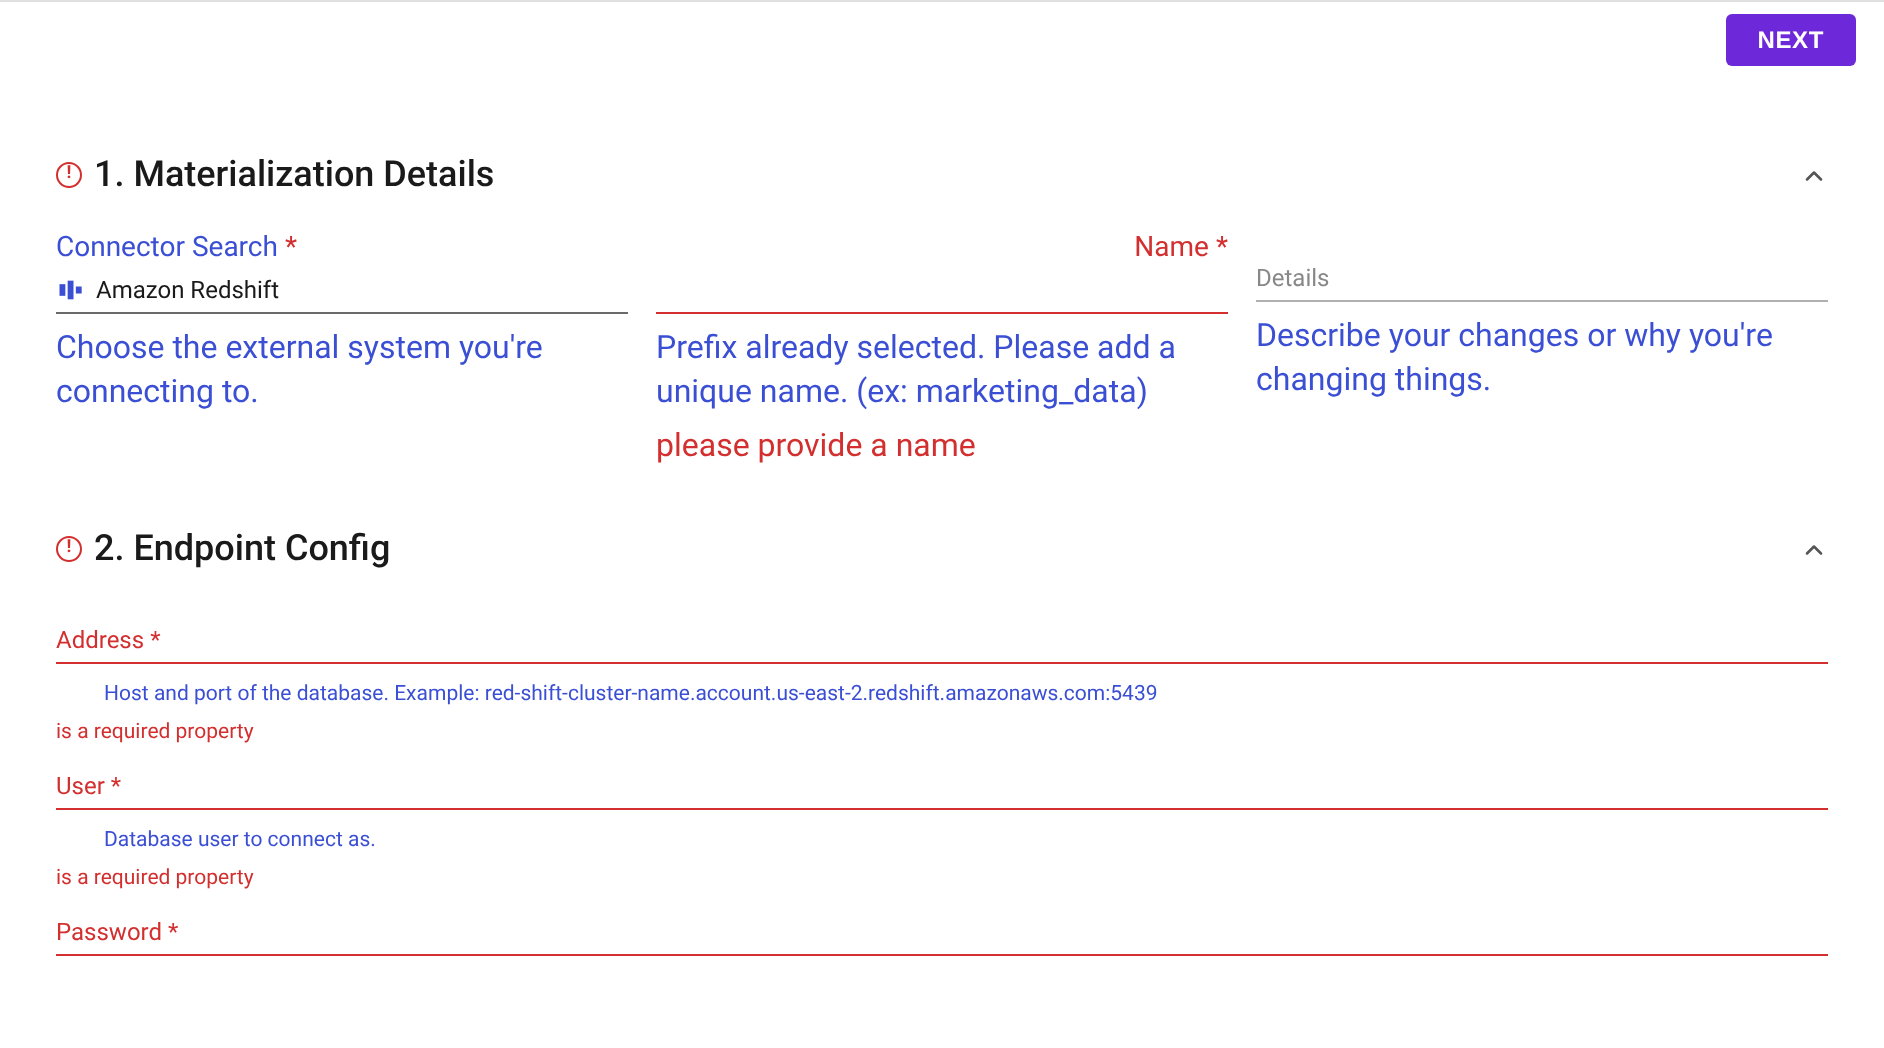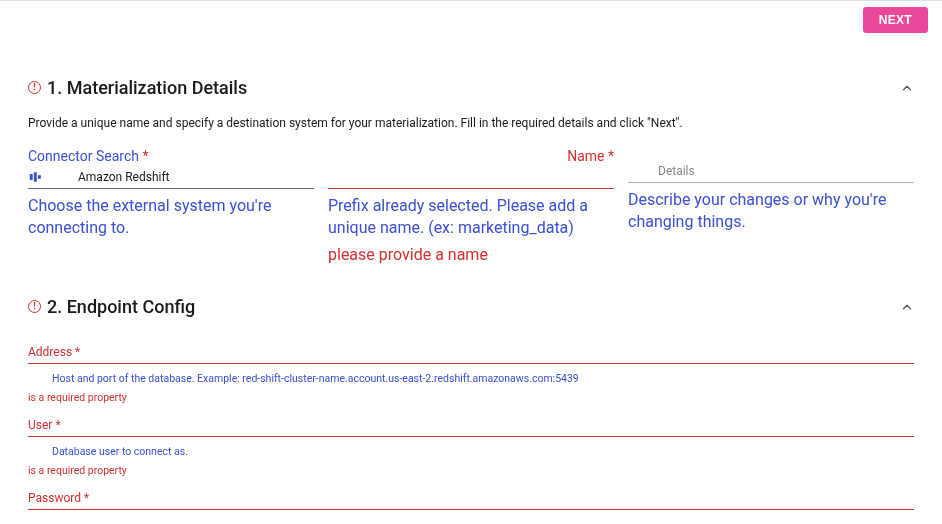--- a/index.html
+++ b/index.html
@@ -11,21 +11,21 @@
     background: #fff;
     width: 942px;
   }
   .top-divider { border-top: 1px solid #e0e0e0; }
   .topbar {
     display: flex;
     justify-content: flex-end;
     padding: 6px 14px 0 14px;
   }
   .btn-primary {
-    background: #ec4899;
+    background: #6d28d9;
     color: #fff;
     border: none;
     border-radius: 3px;
     font-size: 12px;
     font-weight: 600;
     letter-spacing: 0.3px;
     padding: 6px 16px;
     cursor: pointer;
   }
   .content { padding: 0 28px 20px 28px; }
@@ -91,21 +91,20 @@
     outline: none;
     font-size: 12px;
     width: 100%;
     background: transparent;
     color: #1a1a1a;
     padding: 0;
   }
   .control .value {
     font-size: 12px;
     color: #1a1a1a;
-    margin-left: 30px;
   }
   .control .placeholder { color: #888; }
   .redshift-icon svg { display: block; }
   .helper {
     font-size: 16px;
     color: #3b4fd4;
     margin-top: 6px;
     line-height: 1.4;
   }
   .helper.error { color: #d32f2f; margin-top: 4px; }
@@ -149,21 +148,20 @@
       <span class="status-circle">!</span>
       <span class="section-title">1. Materialization Details</span>
     </div>
     <span class="chevron">
       <svg width="14" height="14" viewBox="0 0 24 24" fill="none" stroke="#555" stroke-width="2.2" stroke-linecap="round" stroke-linejoin="round">
           <polyline points="18 15 12 9 6 15"></polyline>
         </svg>
     </span>
   </div>
 
-  <div class="desc">Provide a unique name and specify a destination system for your materialization. Fill in the required details and click "Next".</div>
 
   <div class="row3">
 
     <div class="field">
       <div class="label"><span>Connector Search</span> <span class="req">*</span></div>
       <div class="control">
         <span class="redshift-icon">
           <svg width="14" height="14" viewBox="0 0 24 24">
               <rect x="3" y="7" width="5" height="10" fill="#3b4fd4"></rect>
               <rect x="10" y="4" width="5" height="16" fill="#3b4fd4"></rect>

